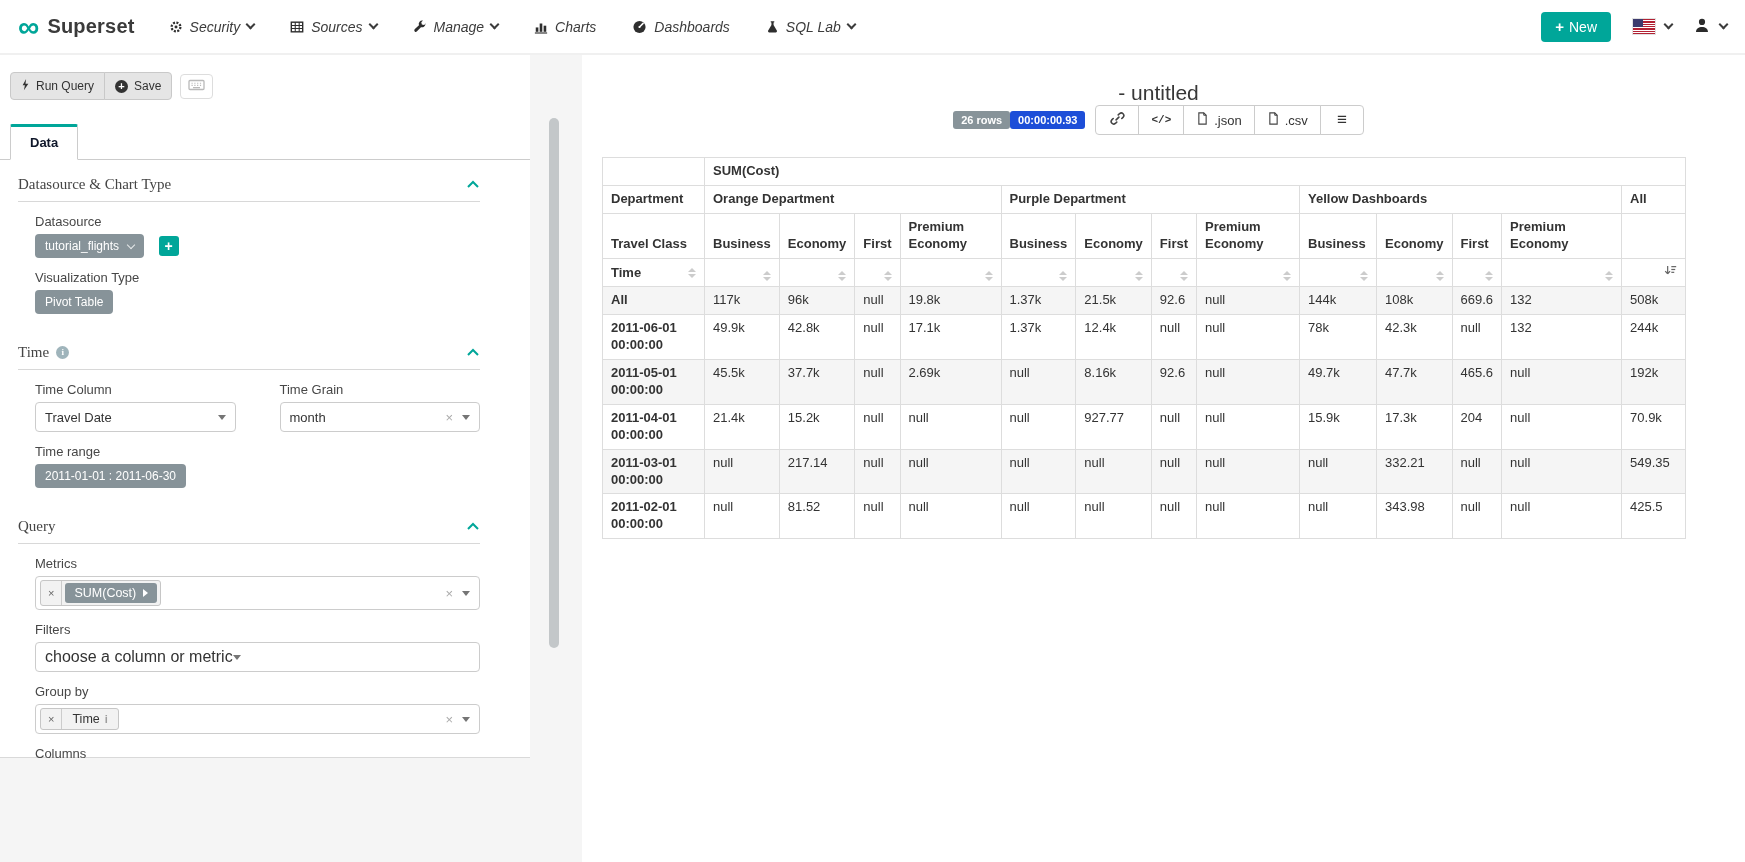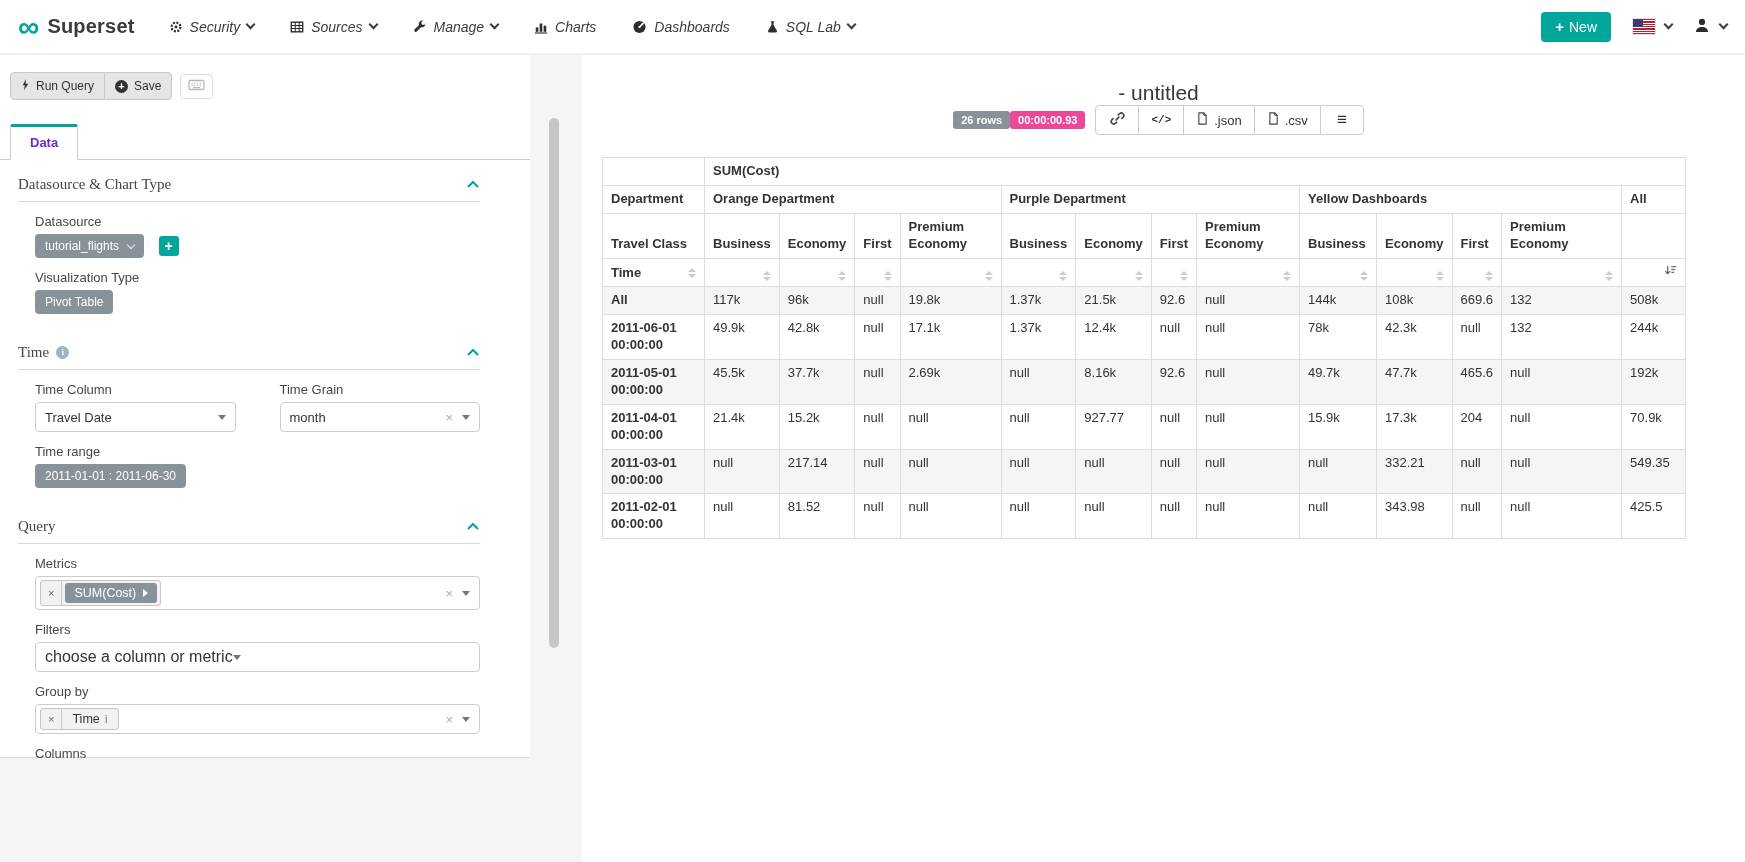--- a/index.html
+++ b/index.html
@@ -34,21 +34,21 @@
     display:inline-flex; align-items:center; gap:6px; cursor:pointer; height:28px; }
   .btn.first { border-radius:4px 0 0 4px; }
   .btn.second { border-radius:0 4px 4px 0; margin-left:-1px; }
   .kbd-btn { margin-left:8px; border:1px solid #ddd; border-radius:4px; background:#fff; height:25px;
     padding:3px 7px; display:inline-flex; align-items:center; cursor:pointer; }
   .plus-circle { width:13px; height:13px; border-radius:50%; background:#333; color:#fff; font-size:11px;
     line-height:13px; text-align:center; font-weight:bold; display:inline-block; }
   .tab-row { margin-top:23px; border-bottom:1px solid #ccc; padding-left:10px; height:37px; }
   .tab { display:inline-block; position:relative; top:1px; background:#fff; border:1px solid #ccc;
     border-bottom:1px solid #fff; border-top:3px solid #00a699; border-radius:2px 2px 0 0;
-    padding:8px 19px 9px; font-size:13px; font-weight:bold; color:#6d28d9; cursor:pointer; }
+    padding:8px 19px 9px; font-size:13px; font-weight:bold; color:#0f172a; cursor:pointer; }
   .section { width:462px; margin-left:18px; }
   .section-head { display:flex; justify-content:space-between; align-items:center;
     padding:15px 0 8px; border-bottom:1px solid #d8d8d8; cursor:pointer;font-family:Liberation Serif, serif; }
   .section-head .st { font-size:15px; color:#454545; display:flex; align-items:center; gap:7px; }
   .ctrl { margin:12px 0 0 17px; }
   .ctrl-label { font-size:13px; color:#474747; margin-bottom:5px; }
   .gray-pill { background:#879399; color:#fff; font-size:12px; padding:5px 10px; border-radius:4px;
     display:inline-flex; align-items:center; gap:9px; cursor:pointer; }
   .pill-chev { width:6px; height:6px; border-right:1.5px solid #e7eaeb; border-bottom:1.5px solid #e7eaeb;
     transform:rotate(45deg); margin-top:-3px; }
@@ -84,21 +84,21 @@
   .scroll-thumb { position:absolute; left:549px; top:118px; width:10px; height:530px; border-radius:5px;
     background:#c3c7c9; cursor:pointer; }
 
   
   .chart-panel { position:absolute; left:582px; top:55px; width:1163px; height:807px; background:#fff; }
   .chart-header { display:flex; justify-content:space-between; align-items:center; padding:26px 30px 0 20px;flex-direction:column; }
   .chart-title { font-size:21px; color:#383838; }
   .chart-tools { display:flex; align-items:center; gap:0; }
   .badge { font-size:11px; font-weight:bold; color:#fff; padding:3px 8px; border-radius:3px; }
   .rows-badge { background:#879399; }
-  .time-badge { background:#ec4899; }
+  .time-badge { background:#1d4ed8; }
   .ebtn-group { display:flex; margin-left:10px; }
   .ebtn { height:30px; min-width:44px; padding:0 12px; display:inline-flex; align-items:center;
     justify-content:center; gap:5px; border:1px solid #ccc; margin-left:-1px; background:#fff;
     font-size:13px; color:#333; cursor:pointer; }
   .ebtn:first-child { border-radius:4px 0 0 4px; margin-left:0; }
   .ebtn:last-child { border-radius:0 4px 4px 0; }
   .code-txt { font-family:"Liberation Mono","DejaVu Sans Mono",monospace; font-size:11px; font-weight:bold; }
   .ham { font-size:17px; line-height:14px; }
 
   

